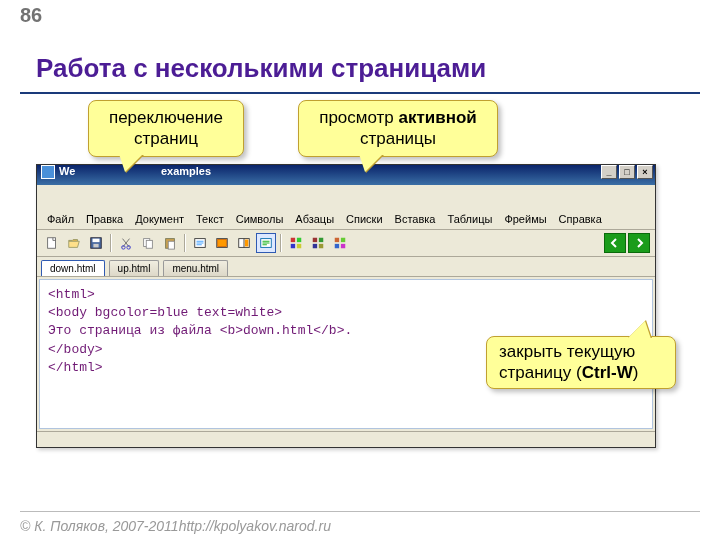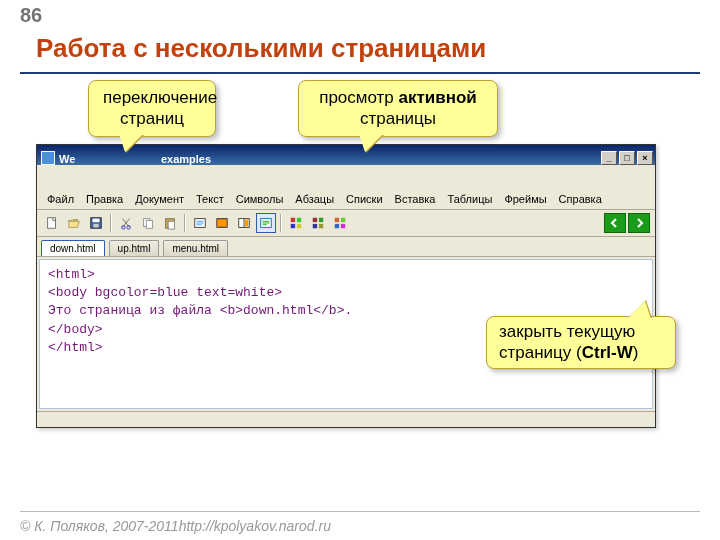--- a/index.html
+++ b/index.html
@@ -18,22 +18,23 @@
     align-items: baseline;
     padding: 4px 24px 2px 20px;
     color: #999;
     font-style: italic;
     font-size: 14px;
   }
   .page-num { font-size: 20px; font-style: normal; color: #737373; font-weight: bold;}
   .title {
     font-size: 26px;
     font-weight: bold;
-    color: #c2410c;
+    color: #4c1d95;
     padding: 4px 0 8px 36px;
+    margin-top: 20px;
   }
   .title-underline {
     border-bottom: 2px solid #1a3a7a;
     margin: 0 20px 0 20px;
   }
   .stage {
     position: relative;
     margin: 70px 30px 0 36px;
   }
   .app-window {
@@ -42,21 +43,21 @@
     box-shadow: 2px 2px 4px rgba(0,0,0,.2);
     background: #ece9d8;
     font-family: Tahoma, sans-serif;
     font-size: 11px;
   }
   .titlebar {
     height: 20px;
     background: linear-gradient(#0a246a,#3a6ea5);
     color: #fff;
     display: flex;
-    align-items: flex-end;
+    align-items: flex-start;
     padding: 0 2px 0 4px;
   }
   .titlebar .ticon {
     width: 14px; height: 14px; background:#4a90d9; border:1px solid #fff; margin-right:4px;
     display:inline-block;
   }
   .titlebar .ttext { flex:1; font-weight:bold; font-size:11px;}
   .win-btns { display:flex; gap:2px;}
   .win-btn {
     width:16px; height:14px; background:#d4d0c8; border:1px solid #fff;
@@ -120,21 +121,21 @@
     font-family: Arial;
     font-size:17px;
     text-align:center;
     box-shadow:3px 3px 5px rgba(0,0,0,.25);
     line-height:1.25;
   }
   .callout .tail {
     position:absolute;
     width:0;height:0;
   }
-  .callout.c1 { top:-64px; left:52px; width:128px;}
+  .callout.c1 { top:-64px; left:52px; width:156px;}
   .callout.c1 .tail{
     bottom:-16px; left:30px;
     border-left:6px solid transparent;
     border-right:18px solid transparent;
     border-top:18px solid #ffff99;
     filter: drop-shadow(1px 1px 0 #c0a030);
   }
   .callout.c2 { top:-64px; left:262px; width:200px;}
   .callout.c2 .tail{
     bottom:-16px; left:60px;

